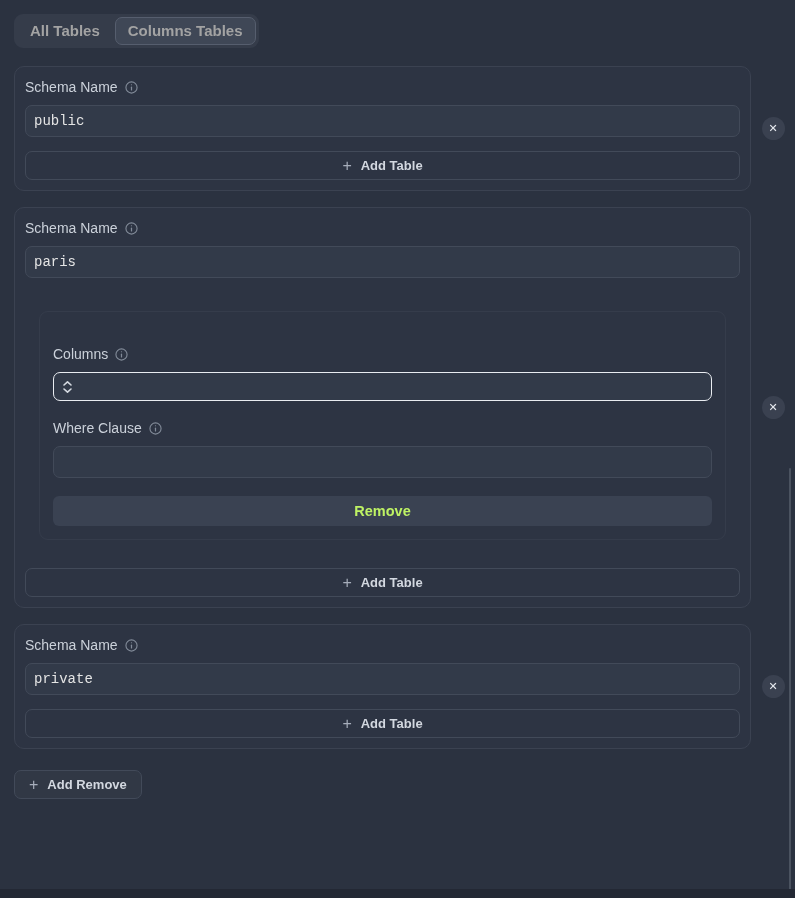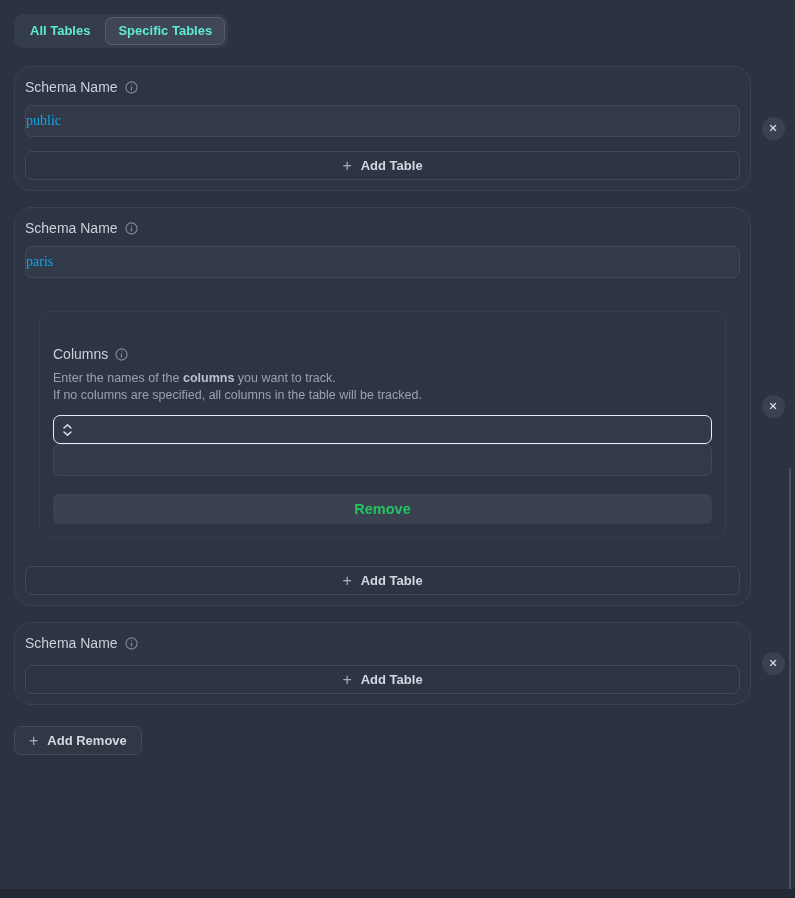--- a/index.html
+++ b/index.html
@@ -17,40 +17,40 @@
   .tabs {
     display: inline-flex;
     margin: 0 0 18px 14px;
     background: #353C4A;
     border-radius: 9px;
     padding: 3px;
     gap: 2px;
   }
   .tab {
     font-family: "Liberation Sans", sans-serif;
-    font-size: 13px;
+    font-size: 15px;
     font-weight: 700;
-    color: #5eead4;
+    color: #a3a3a3;
     padding: 6px 12px;
     border-radius: 7px;
     border: 1px solid transparent;
     background: transparent;
     cursor: pointer;
     line-height: 14px;
   }
   .tab.active { background: #3F4756; border-color: #565E6E; }
 
   
   .schema-row { display: flex; align-items: center; margin: 0 0 16px 14px; }
   .schema-row.last { margin-bottom: 0; }
   .card {
     flex: 1;
     background: #2D3443;
     border: 1px solid #3B4251;
-    border-radius: 18px;
+    border-radius: 10px;
     padding: 12px 10px 10px 10px;
     min-width: 0;
   }
   .close-col { width: 44px; display: flex; justify-content: center; flex: none; }
   .close-btn {
     width: 23px; height: 23px;
     border-radius: 50%;
     background: #3A4150;
     border: none;
     color: #E8EBF0;
@@ -69,25 +69,25 @@
   }
   .info-icon { display: inline-flex; flex: none; }
 
   .text-input {
     display: block;
     width: 100%;
     height: 32px;
     background: #323A49;
     border: 1px solid #424A59;
     border-radius: 7px;
-    color: #0ea5e9;
+    color: #e5e5e5;
     font-size: 14px;
-    padding: 0 0;
+    padding: 0 8px;
     outline: none;
-    font-family: Liberation Serif, serif;
+    font-family: Liberation Mono, monospace;
   }
 
   .add-btn {
     margin-top: 14px;
     width: 100%;
     height: 29px;
     background: transparent;
     border: 1px solid #424A59;
     border-radius: 7px;
     color: #D3D8E0;
@@ -136,21 +136,21 @@
     display: inline-flex;
   }
 
   .remove-btn {
     margin-top: 18px;
     width: 100%;
     height: 30px;
     background: #3A4252;
     border: none;
     border-radius: 6px;
-    color: #22c55e;
+    color: #bef264;
     font-size: 14.5px;
     font-weight: 700;
     cursor: pointer;
     font-family: "Liberation Sans", sans-serif;
   }
 
   
   .add-schema-btn {
     margin: 21px 0 0 14px;
     display: inline-flex; align-items: center; gap: 9px;
@@ -179,21 +179,21 @@
   }
 </style>
 </head>
 <body>
 
 <div class="page">
 
   
   <div class="tabs">
     <button class="tab">All Tables</button>
-    <button class="tab active">Specific Tables</button>
+    <button class="tab active">Columns Tables</button>
   </div>
 
   
   <div class="schema-row">
     <div class="card">
       <div class="field-label">
         <span>Schema Name</span>
         <span class="info-icon icon-info">
   <svg width="13" height="13" viewBox="0 0 14 14" fill="none">
     <circle cx="7" cy="7" r="6" stroke="#828B99" stroke-width="1.2"></circle>
@@ -234,35 +234,41 @@
 
         <div class="field-label mt20">
           <span>Columns</span>
           <span class="info-icon icon-info">
   <svg width="13" height="13" viewBox="0 0 14 14" fill="none">
     <circle cx="7" cy="7" r="6" stroke="#828B99" stroke-width="1.2"></circle>
     <rect x="6.35" y="6" width="1.3" height="4.2" rx="0.6" fill="#828B99"></rect>
     <rect x="6.35" y="3.4" width="1.3" height="1.3" rx="0.6" fill="#828B99"></rect>
   </svg>
 </span>
-        </div>
-        <div class="help-text">
-          <span>Enter the names of the </span><b>columns</b><span> you want to track.</span><br>
-          <span>If no columns are specified, all columns in the table will be tracked.</span>
         </div>
         <div class="combo-wrap">
           <span class="combo-icon icon-updown">
   <svg width="11" height="14" viewBox="0 0 11 14" fill="none" stroke="#D5DAE1" stroke-width="1.6" stroke-linecap="round" stroke-linejoin="round">
     <path d="M2 5 L5.5 1.8 L9 5"></path>
     <path d="M2 9 L5.5 12.2 L9 9"></path>
   </svg>
 </span>
           <input class="combo-input" type="text" value="" style="">
         </div>
 
+        <div class="field-label mt18">
+          <span>Where Clause</span>
+          <span class="info-icon icon-info">
+  <svg width="13" height="13" viewBox="0 0 14 14" fill="none">
+    <circle cx="7" cy="7" r="6" stroke="#828B99" stroke-width="1.2"></circle>
+    <rect x="6.35" y="6" width="1.3" height="4.2" rx="0.6" fill="#828B99"></rect>
+    <rect x="6.35" y="3.4" width="1.3" height="1.3" rx="0.6" fill="#828B99"></rect>
+  </svg>
+</span>
+        </div>
         <input class="text-input" type="text" value="" style="">
 
         <button class="remove-btn">Remove</button>
       </div>
 
       <button class="add-btn" style="margin-top:0">
         <span class="plus">+</span>
         <span>Add Table</span>
       </button>
     </div>
@@ -279,20 +285,21 @@
       <div class="field-label">
         <span>Schema Name</span>
         <span class="info-icon icon-info">
   <svg width="13" height="13" viewBox="0 0 14 14" fill="none">
     <circle cx="7" cy="7" r="6" stroke="#828B99" stroke-width="1.2"></circle>
     <rect x="6.35" y="6" width="1.3" height="4.2" rx="0.6" fill="#828B99"></rect>
     <rect x="6.35" y="3.4" width="1.3" height="1.3" rx="0.6" fill="#828B99"></rect>
   </svg>
 </span>
       </div>
+      <input class="text-input" type="text" value="private" style="">
       <button class="add-btn">
         <span class="plus">+</span>
         <span>Add Table</span>
       </button>
     </div>
     <div class="close-col">
       <button class="close-btn">
         <span>✕</span>
       </button>
     </div>

